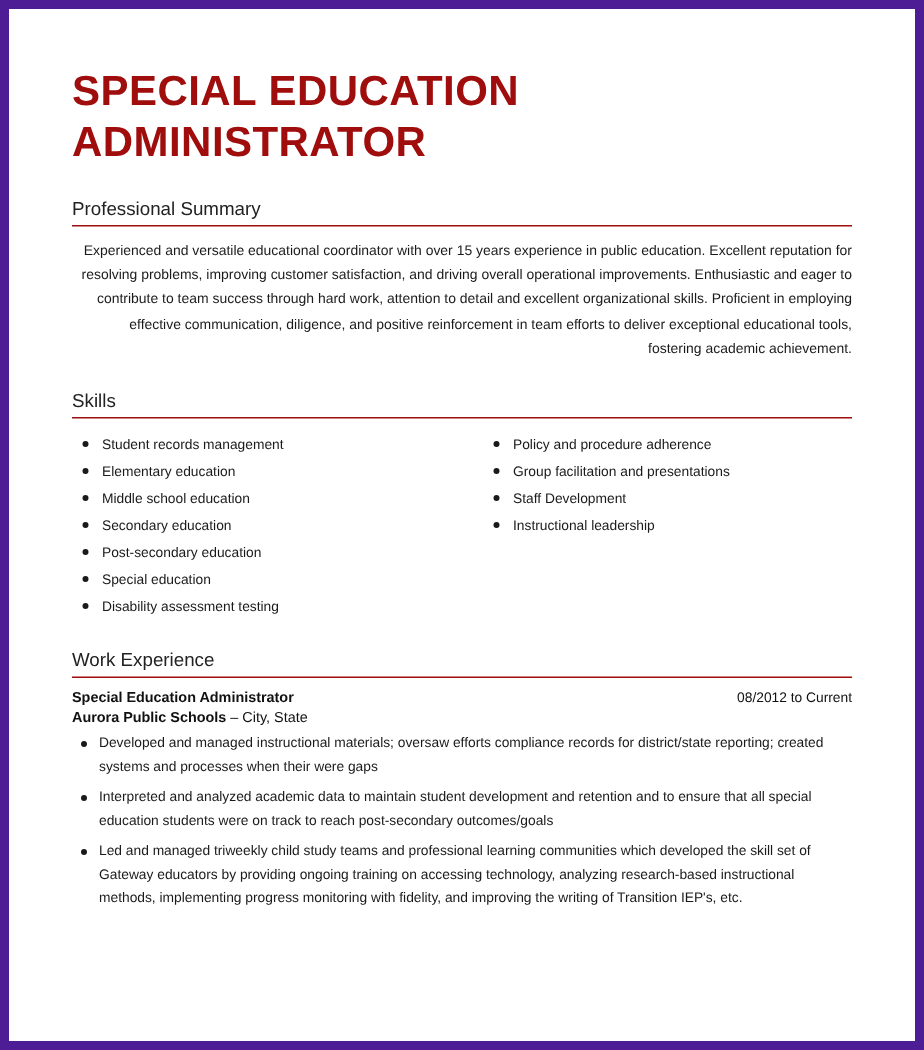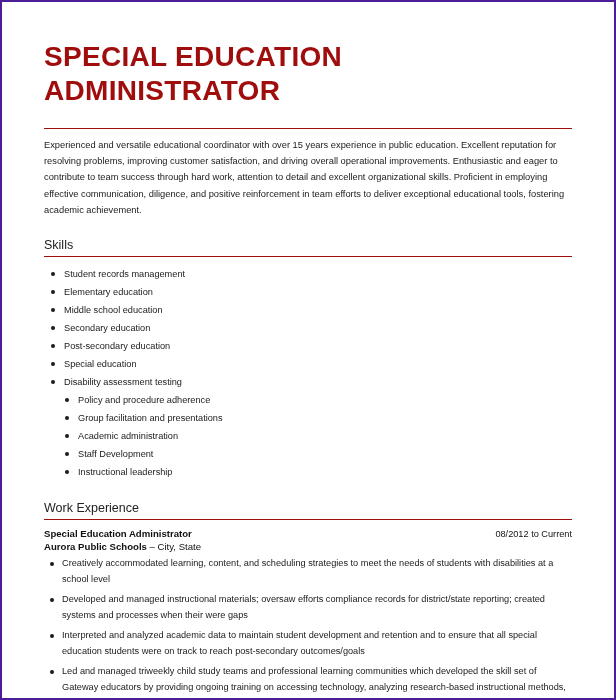--- a/index.html
+++ b/index.html
@@ -12,21 +12,21 @@
     height: 700px;
     overflow: hidden;
     font-family: "Liberation Sans", sans-serif;
   }
   .page {
     position: relative;
     width: 616px;
     height: 700px;
     background: #ffffff;
     box-sizing: border-box;
-    border: 2px solid #4c1d95;
+    border: 6px solid #4c1d95;
     overflow: hidden;
   }
   .content {
     padding: 30px 42px 0 42px;
   }
   .resume-title {
     color: #a00d0d;
     font-size: 28px;
     line-height: 34px;
     font-weight: bold;
@@ -45,28 +45,27 @@
   }
   .section-rule {
     border: 0;
     border-top: 1px solid #a00d0d;
     margin: 0 0 8px 0;
   }
   .summary-text {
     font-size: 9.3px;
     line-height: 16.2px;
     color: #1a1a1a;
-    text-align: left;
+    text-align: right;
     margin: 0;
   }
   .skills-columns {
     display: flex;
     gap: 0px;
     margin-top: 4px;
-    flex-direction: column;
   }
   .skills-col {
     width: 50%;
     box-sizing: border-box;
   }
   .skills-col.left { padding-left: 4px; }
   .skills-col.right { padding-left: 18px; }
   ul.bullets {
     list-style: none;
     margin: 0;
@@ -141,20 +140,21 @@
 </style>
 </head>
 <body>
 
 <div class="page">
   <div class="content">
 
     <h1 class="resume-title">Special Education Administrator</h1>
 
     <div class="section">
+      <div class="section-heading">Professional Summary</div>
       <hr class="section-rule">
       <p class="summary-text">Experienced and versatile educational coordinator with over 15 years experience in public education. Excellent reputation for resolving problems, improving customer satisfaction, and driving overall operational improvements. Enthusiastic and eager to contribute to team success through hard work, attention to detail and excellent organizational skills. Proficient in employing effective communication, diligence, and positive reinforcement in team efforts to deliver exceptional educational tools, fostering academic achievement.</p>
     </div>
 
     <div class="section">
       <div class="section-heading">Skills</div>
       <hr class="section-rule">
       <div class="skills-columns">
         <div class="skills-col left">
           <ul class="bullets">
@@ -164,21 +164,20 @@
             <li>Secondary education</li>
             <li>Post-secondary education</li>
             <li>Special education</li>
             <li>Disability assessment testing</li>
           </ul>
         </div>
         <div class="skills-col right">
           <ul class="bullets">
             <li>Policy and procedure adherence</li>
             <li>Group facilitation and presentations</li>
-            <li>Academic administration</li>
             <li>Staff Development</li>
             <li>Instructional leadership</li>
           </ul>
         </div>
       </div>
     </div>
 
     <div class="section">
       <div class="section-heading">Work Experience</div>
       <hr class="section-rule">
@@ -186,21 +185,20 @@
       <div class="job">
         <div class="job-row">
           <span class="job-title">Special Education Administrator</span>
           <span class="job-dates">08/2012 to Current</span>
         </div>
         <div class="job-company">
           <span>Aurora Public Schools</span>
           <span class="loc">– City, State</span>
         </div>
         <ul class="job-bullets">
-          <li>Creatively accommodated learning, content, and scheduling strategies to meet the needs of students with disabilities at a school level</li>
           <li>Developed and managed instructional materials; oversaw efforts compliance records for district/state reporting; created systems and processes when their were gaps</li>
           <li>Interpreted and analyzed academic data to maintain student development and retention and to ensure that all special education students were on track to reach post-secondary outcomes/goals</li>
           <li>Led and managed triweekly child study teams and professional learning communities which developed the skill set of Gateway educators by providing ongoing training on accessing technology, analyzing research-based instructional methods, implementing progress monitoring with fidelity, and improving the writing of Transition IEP's, etc.</li>
         </ul>
       </div>
     </div>
 
   </div>
 </div>
 

